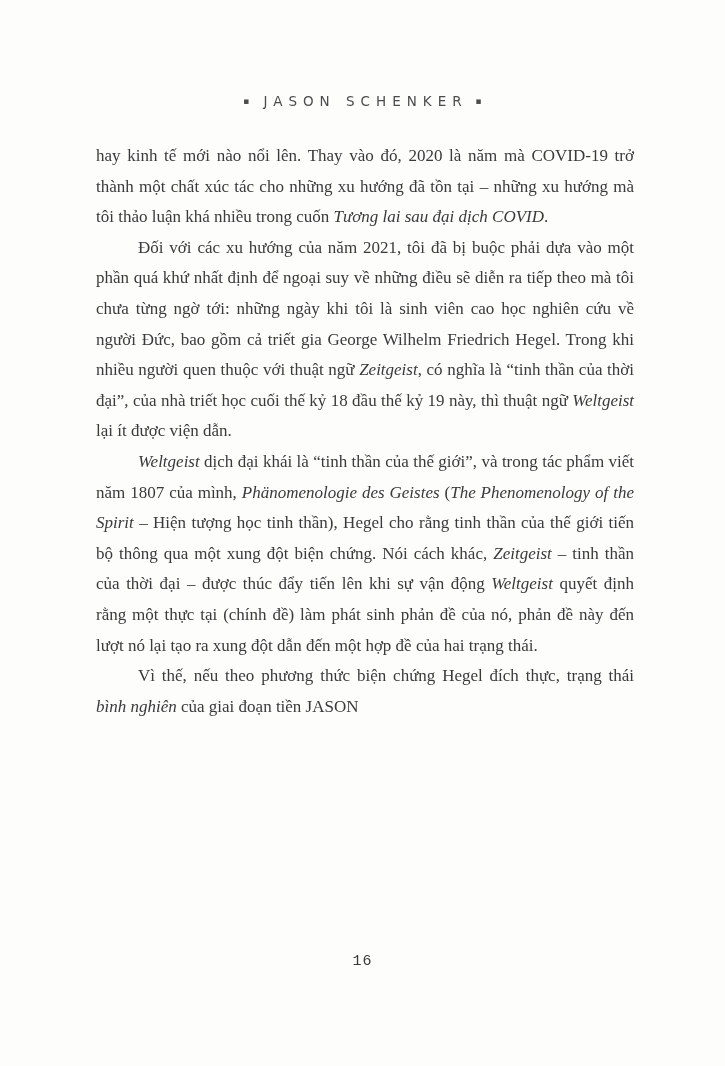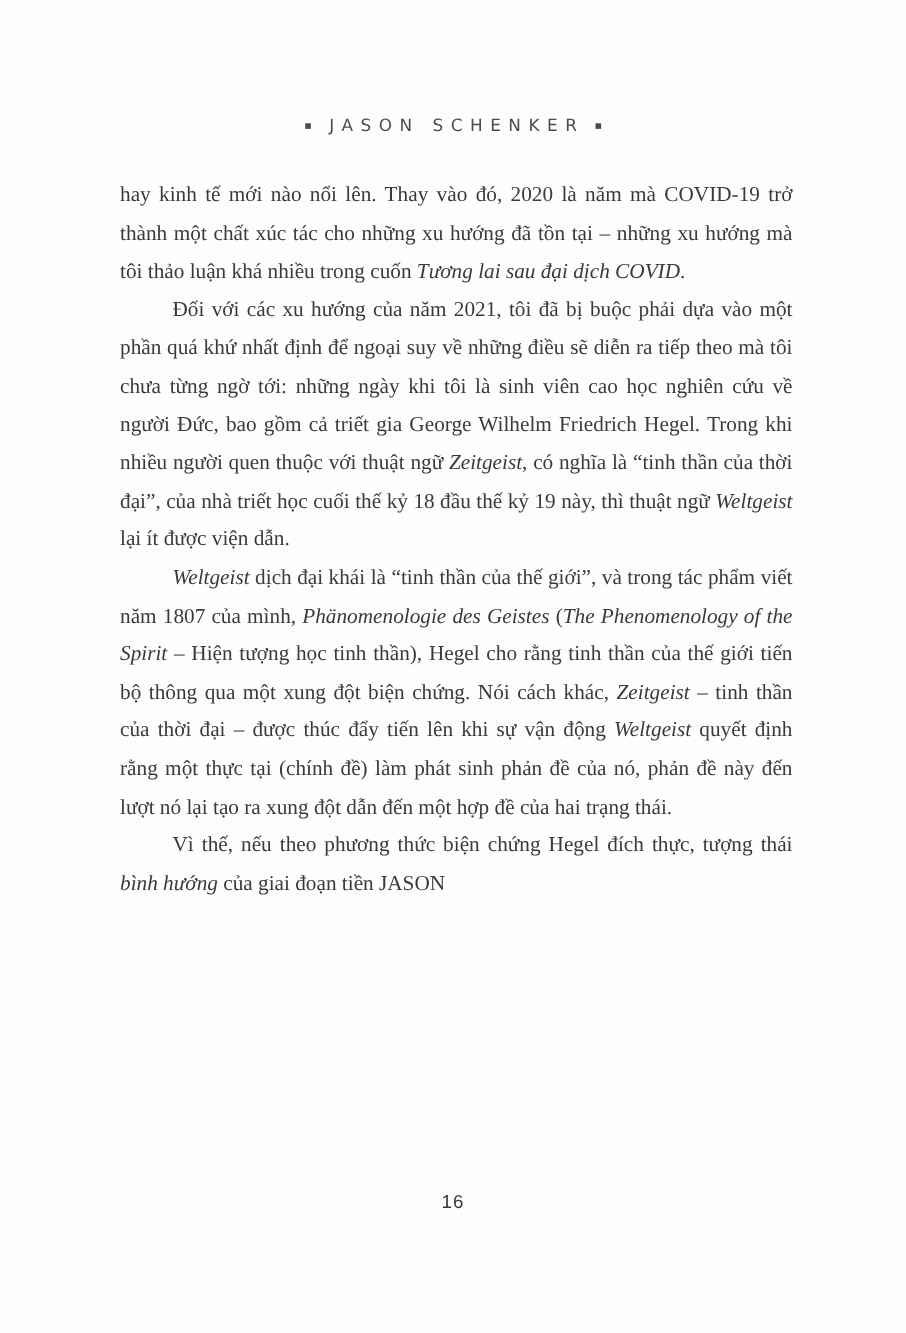--- a/index.html
+++ b/index.html
@@ -51,37 +51,37 @@
   .para{
     margin:0;
     padding:0;
   }
   .para.indent{text-indent:42px;}
   .para i{font-style:italic;}
   .page-number{
     position:absolute;
     top:953px;left:0;right:0;
     text-align:center;
-    font-family:Liberation Sans, sans-serif;
+    font-family:Liberation Mono, monospace;
     font-size:15px;
     letter-spacing:1px;
     color:#383838;
   }
 </style>
 </head>
 <body>
 
 <div class="page">
 
   <div class="running-head">
     <span class="bullet left">▪</span><span>JASON SCHENKER</span><span class="bullet right">▪</span>
   </div>
 
   <div class="page-body">
       <p class="para"><span>hay kinh tế mới nào nổi lên. Thay vào đó, 2020 là năm mà COVID-19 trở thành một chất xúc tác cho những xu hướng đã tồn tại – những xu hướng mà tôi thảo luận khá nhiều trong cuốn </span><i>Tương lai sau đại dịch COVID</i><span>.</span></p>
       <p class="para indent"><span>Đối với các xu hướng của năm 2021, tôi đã bị buộc phải dựa vào một phần quá khứ nhất định để ngoại suy về những điều sẽ diễn ra tiếp theo mà tôi chưa từng ngờ tới: những ngày khi tôi là sinh viên cao học nghiên cứu về người Đức, bao gồm cả triết gia George Wilhelm Friedrich Hegel. Trong khi nhiều người quen thuộc với thuật ngữ </span><i>Zeitgeist</i><span>, có nghĩa là “tinh thần của thời đại”, của nhà triết học cuối thế kỷ 18 đầu thế kỷ 19 này, thì thuật ngữ </span><i>Weltgeist</i><span> lại ít được viện dẫn.</span></p>
       <p class="para indent"><i>Weltgeist</i><span> dịch đại khái là “tinh thần của thế giới”, và trong tác phẩm viết năm 1807 của mình, </span><i>Phänomenologie des Geistes</i><span> (</span><i>The Phenomenology of the Spirit</i><span> – Hiện tượng học tinh thần), Hegel cho rằng tinh thần của thế giới tiến bộ thông qua một xung đột biện chứng. Nói cách khác, </span><i>Zeitgeist</i><span> – tinh thần của thời đại – được thúc đẩy tiến lên khi sự vận động </span><i>Weltgeist</i><span> quyết định rằng một thực tại (chính đề) làm phát sinh phản đề của nó, phản đề này đến lượt nó lại tạo ra xung đột dẫn đến một hợp đề của hai trạng thái.</span></p>
-      <p class="para indent"><span>Vì thế, nếu theo phương thức biện chứng Hegel đích thực, tượng thái </span><i>bình hướng</i><span> của giai đoạn tiền JASON</span></p>
+      <p class="para indent"><span>Vì thế, nếu theo phương thức biện chứng Hegel đích thực, trạng thái </span><i>bình nghiên</i><span> của giai đoạn tiền JASON</span></p>
     </div>
 
   <div class="page-number">16</div>
 
 </div>
 
 </body></html>

